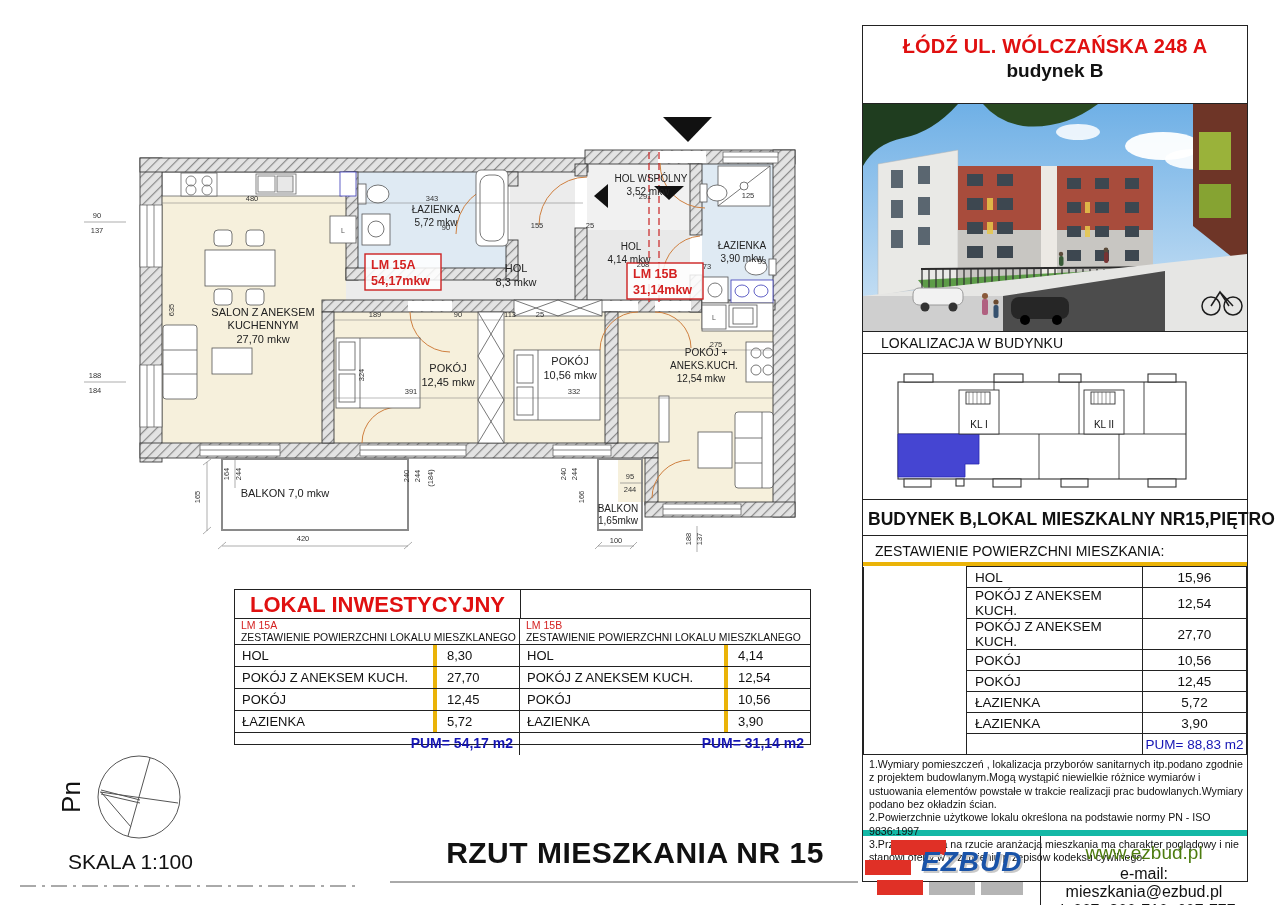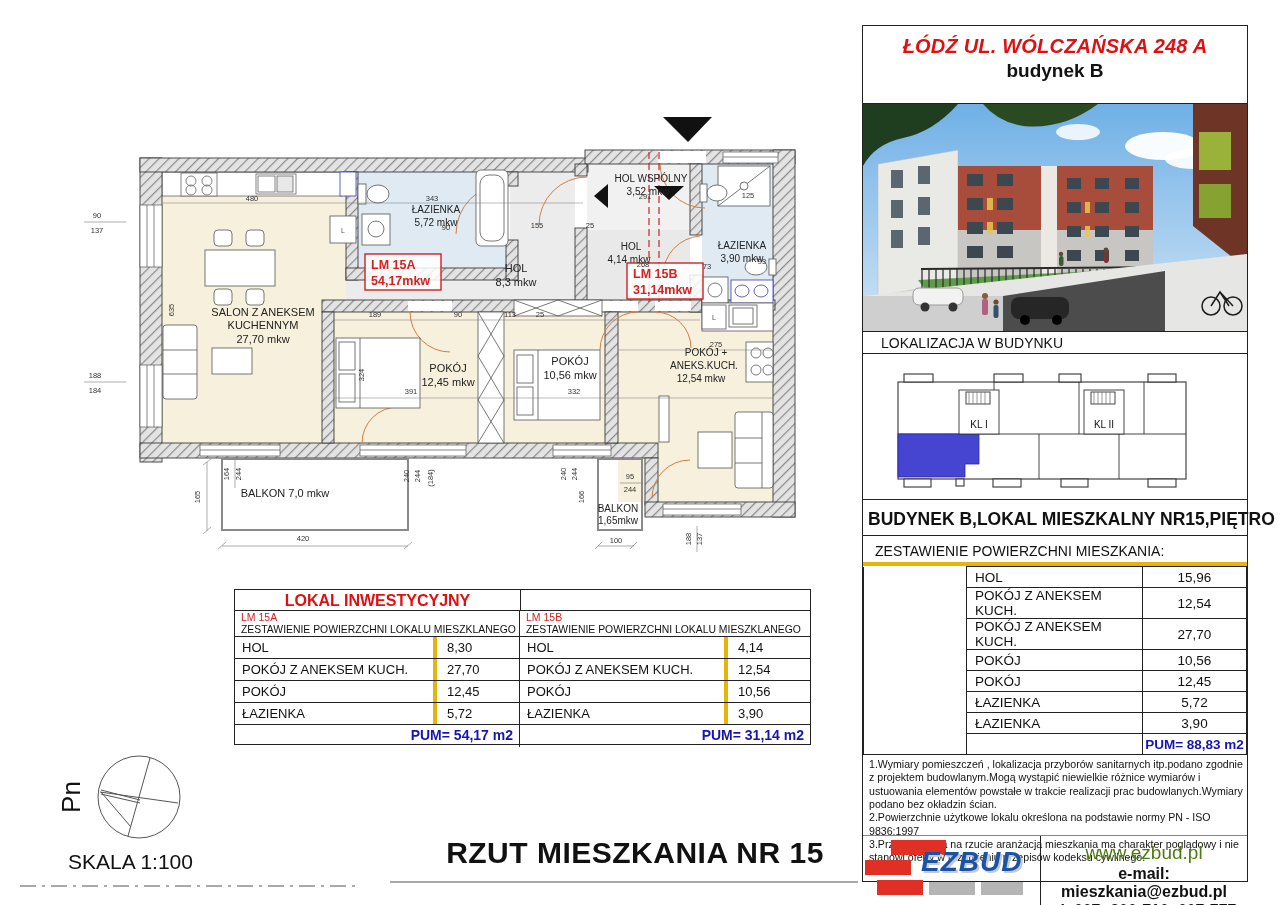--- a/index.html
+++ b/index.html
@@ -10,52 +10,52 @@
   .room{font-size:11px;fill:#222;text-anchor:middle;}
   .roomsm{font-size:10px;fill:#222;text-anchor:middle;}
   .dim{font-size:7.5px;fill:#333;text-anchor:middle;}
   .redtag{font-size:12.5px;font-weight:bold;fill:#d42222;}
   .fixL{font-size:7px;fill:#555;text-anchor:middle;}
 
   
   .panel{position:absolute;left:862px;top:25px;width:386px;height:857px;
          border:1.5px solid #222;box-sizing:border-box;background:#fff;}
   .p-head{height:78px;border-bottom:1.5px solid #222;text-align:center;padding-top:9px;box-sizing:border-box;}
-  .p-title{color:#e01010;font-size:20px;font-weight:bold;letter-spacing:.2px;font-style:italic;}
+  .p-title{color:#e01010;font-size:20px;font-weight:bold;letter-spacing:.2px;}
   .p-sub{color:#111;font-size:19px;font-weight:bold;margin-top:2px;}
   .p-photo{height:227px;border-bottom:1px solid #222;overflow:hidden;}
   .p-loclabel{height:22px;border-bottom:1px solid #222;font-size:14px;padding:3px 0 6px 18px;box-sizing:border-box;}
   .p-locdiag{height:145px;border-bottom:1px solid #222;}
   .p-bhead{height:36px;border-bottom:1px solid #222;font-size:17.5px;font-weight:bold;
            padding:9px 0 0 5px;box-sizing:border-box;white-space:nowrap;}
   .p-ahead{height:30px;border-bottom:4px solid #eab308;font-size:14px;padding:7px 0 0 12px;box-sizing:border-box;}
   table.p-table{border-collapse:collapse;width:100%;table-layout:fixed;}
   table.p-table td{border:1px solid #222;font-size:13.5px;height:20px;padding:0 0 0 8px;}
   table.p-table td.val{text-align:center;padding:0;}
   table.p-table td.blank{border-bottom:none;border-top:none;}
-  td.pumcell{color:#1515b4;font-weight:bold;font-size:14px;text-align:right;padding:0 4px 0 0;}
-  .p-notes{height:81px;border-bottom:1px solid #14b8a6;font-size:10.6px;line-height:1.26;
+  td.pumcell{color:#1515b4;font-weight:normal;font-size:14px;text-align:right;padding:0 4px 0 0;}
+  .p-notes{height:81px;border-bottom:6px solid #14b8a6;font-size:10.6px;line-height:1.26;
            padding:3px 4px 6px 6px;box-sizing:border-box;}
   .p-footer{height:70px;display:flex;}
   .p-logo{width:177px;border-right:1px solid #222;position:relative;}
   .p-contact{flex:1;text-align:center;padding-top:6px;}
   .www{color:#4d7c0f;font-size:19px;font-weight:normal;}
-  .email,.tel{font-size:16px;font-weight:bold;margin-top:1px;}
+  .email,.tel{font-size:16px;font-weight:normal;margin-top:1px;}
   .lb{position:absolute;}
   .lb.red{background:#e03026;}
   .lb.gray{background:#b5b5b5;}
   .ezbud-text{position:absolute;left:58px;top:10px;font-size:28px;font-weight:bold;font-style:italic;
               color:#1953a8;text-shadow:2px 2px 0 #c9c9c9;letter-spacing:1px;}
 
   
   .invest{position:absolute;left:234px;top:589px;width:577px;height:156px;
           border:1.5px solid #222;box-sizing:border-box;display:flex;flex-direction:column;}
   .inv-toprow{display:flex;height:29px;border-bottom:1px solid #222;}
   .inv-title{width:286px;border-right:1px solid #222;box-sizing:border-box;text-align:center;
-             color:#e01010;font-size:16px;font-weight:bold;padding-top:2px;}
+             color:#e01010;font-size:22px;font-weight:bold;padding-top:2px;}
   .inv-subrow{display:flex;height:28px;border-bottom:1px solid #222;}
   .inv-subcell{width:286px;border-right:1px solid #222;box-sizing:border-box;padding:1px 0 0 6px;}
   .inv-subcell:last-child{border-right:none;width:291px;}
   .lmid{color:#d42222;font-size:10.5px;line-height:1.1;}
   .lmsub{font-size:10.4px;line-height:1.15;}
   .inv-body{display:flex;flex:1;}
   .inv-half{width:286px;border-right:1px solid #222;box-sizing:border-box;display:flex;flex-direction:column;}
   .inv-half:last-child{border-right:none;width:291px;}
   .inv-row{display:flex;height:21px;border-bottom:1px solid #222;}
   .inv-name{flex:1;font-size:13px;padding:3px 0 0 7px;box-sizing:border-box;}

